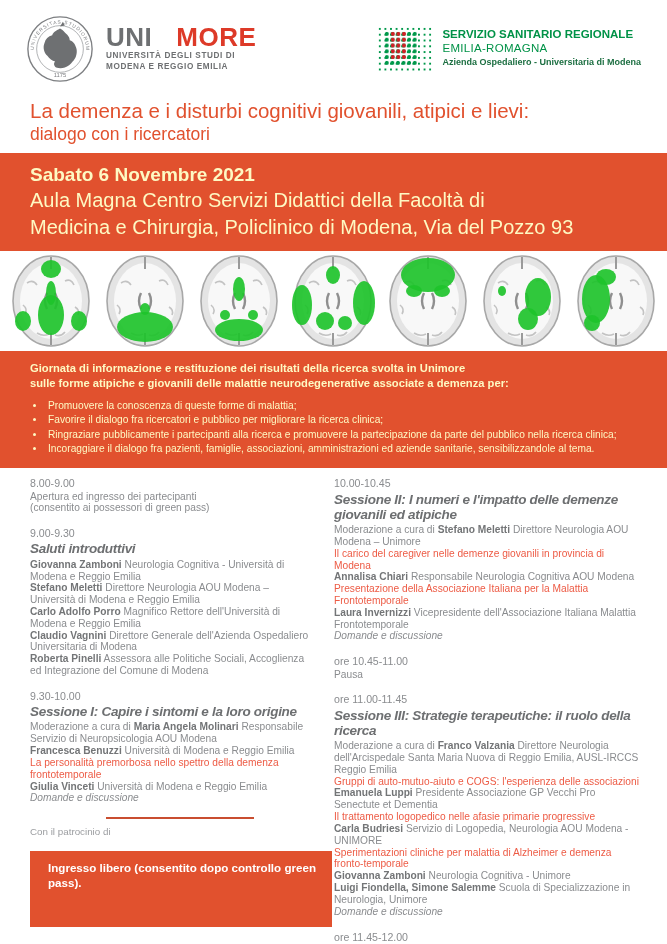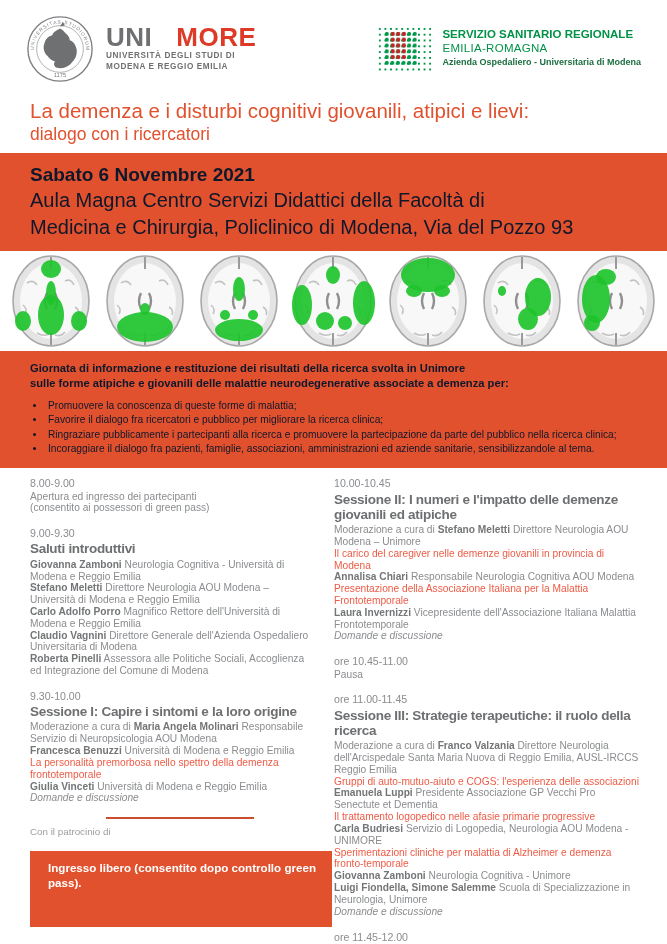--- a/index.html
+++ b/index.html
@@ -31,42 +31,42 @@
   .ssr-l1 { font-size:11.5px; font-weight:700; color:#009247; line-height:1.2; }
   .ssr-l2 { font-size:11.5px; font-weight:400; color:#009247; line-height:1.2; letter-spacing:0.3px; }
   .ssr-l3 { font-size:9px; font-weight:700; color:#1d6f42; line-height:1.4; }
 
   
   .title-block { padding:10px 25px 8px 30px; }
   .title-l1 { font-size:20.5px; color:#e1512e; line-height:1.25; }
   .title-l2 { font-size:17.5px; color:#e1512e; line-height:1.2; }
 
   
-  .banner { background:#e1512e; color:#0f172a; }
+  .banner { background:#e1512e; color:#fef9c3; }
   .banner-event { padding:9px 20px 11px 30px; }
   .banner-event .date { font-size:19px; font-weight:700; line-height:1.35; }
   .banner-event .venue { font-size:20px; font-weight:400; line-height:1.32; }
 
   
   .brains { height:100px; display:flex; align-items:center; justify-content:space-around; padding:2px 4px; background:#fff; }
   .brains svg { flex:0 0 auto; }
 
   
   .banner-intro { padding:10px 14px 12px 30px; }
   .intro-head { font-size:11.2px; font-weight:700; line-height:1.3; margin-bottom:9px; }
   .intro-bullets { margin:0; padding:0 0 0 16px; }
   .intro-bullets li { font-size:10.2px; line-height:1.4; padding-left:2px; }
 
   
   .program { display:flex; padding-top:9px; }
   .col-left { width:322px; padding-left:30px; padding-right:10px; }
   .col-right { flex:1; padding-left:12px; padding-right:24px; }
   .block { margin-bottom:13px; }
   .time { font-size:10.6px; color:#8a8c8f; line-height:1.25; }
-  .block-title { font-size:13.5px; font-weight:700; color:#6d6f71; letter-spacing:-0.3px; line-height:1.13; margin:1px 0 2px; }
+  .block-title { font-size:13.5px; font-weight:700; color:#6d6f71; letter-spacing:-0.3px; line-height:1.13; margin:1px 0 2px;font-style:italic; }
   .p-line { font-size:10.2px; color:#8a8c8f; line-height:1.16; margin:0; }
   .p-name { font-weight:700; color:#737577;text-align:center; }
   .p-talk { color:#ed5b45; }
   .p-italic { font-style:italic; }
 
   
   .divider { width:148px; border-top:2px solid #c94e30; margin:4px 0 7px 76px; }
   .patrocinio { font-size:9.8px; color:#9b9da0; margin:0 0 14px; }
   .sindem { margin-left:18px; }
   .sindem-word { position:relative; line-height:1; height:36px; }

